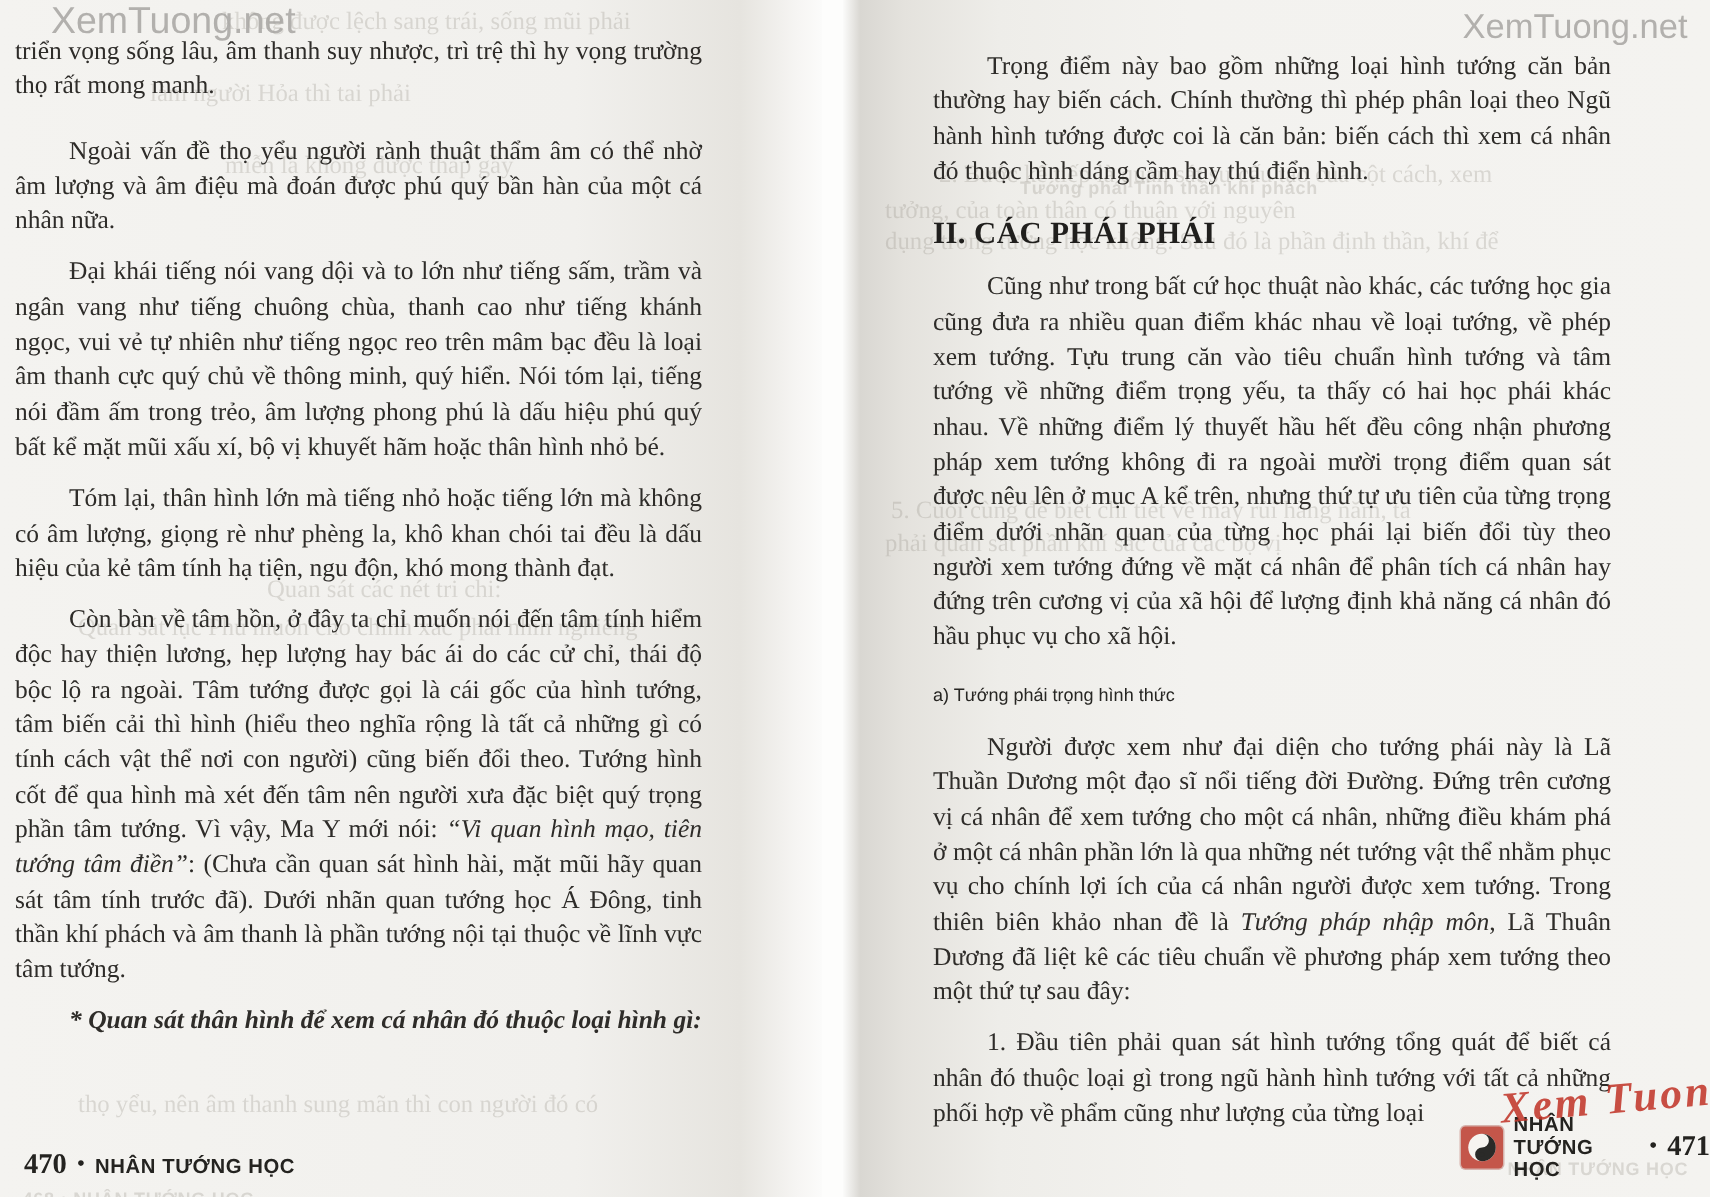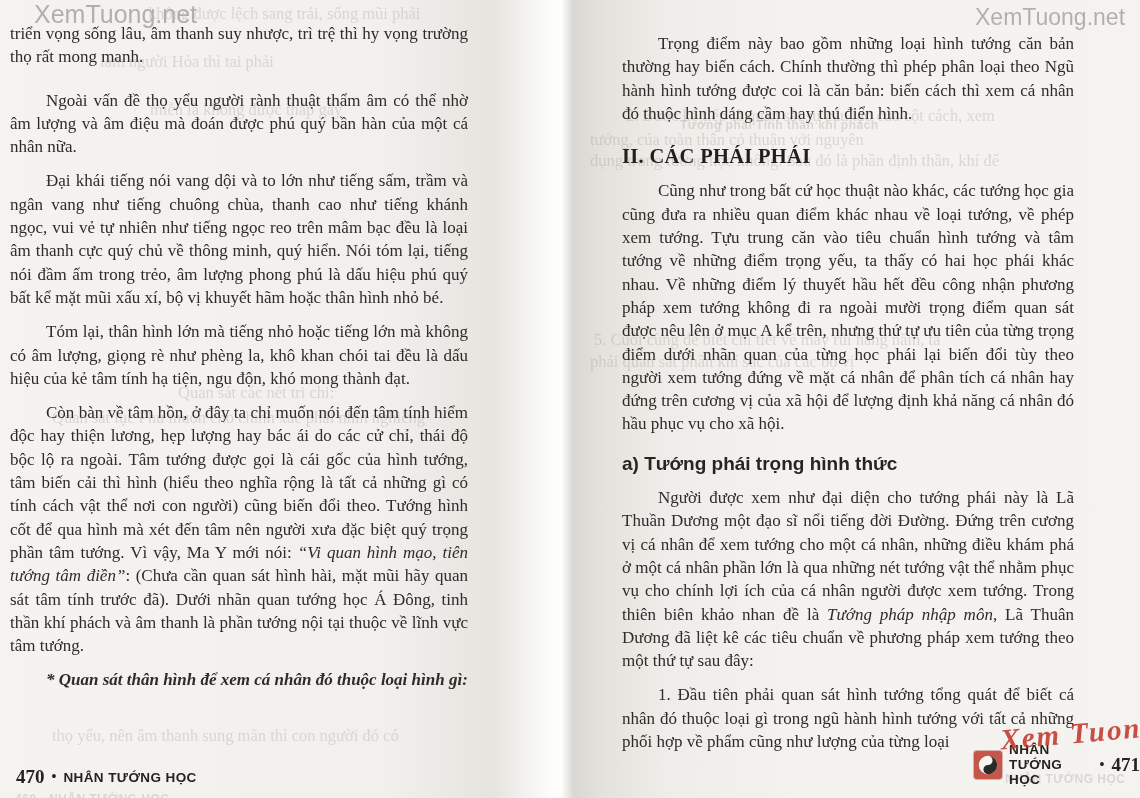--- a/index.html
+++ b/index.html
@@ -16,21 +16,21 @@
   .textcol-left{left:10px;top:12px;width:458px;}
   .textcol-right{left:60px;top:22px;width:452px;}
   .para{margin:11px 0 0 0;}
   .para:first-child{margin-top:10px;}
   .para.ind{text-indent:36px;}
   .para.gap-lg{margin-top:20px;}
   .it{font-style:italic;}
   .bd{font-weight:bold;}
   .section-heading{font-family:"Liberation Serif",serif;font-weight:bold;font-size:20.5px;
     letter-spacing:.3px;margin:20px 0 8px 0;color:#201f1d;text-align:left;}
-  .sub-heading{font-family:"Liberation Sans",sans-serif;font-weight:bold;font-size:19px;
+  .sub-heading{font-family:"Liberation Sans",sans-serif;font-weight:normal;font-size:12px;
     margin:16px 0 6px 0;color:#262522;text-align:left;}
   
   .wm{position:absolute;font-family:"Liberation Sans",sans-serif;color:#a7a5a2;opacity:.85;
       white-space:nowrap;pointer-events:none;}
   .wm-tl{left:34px;top:0;font-size:25px;}
   .wm-tr{left:413px;top:4px;font-size:23px;}
   .wm-script{left:438px;top:714px;font-family:"Liberation Serif",serif;font-style:italic;
       font-weight:bold;font-size:29px;color:#c2382c;opacity:.88;transform:rotate(-5deg);
       letter-spacing:2px;white-space:nowrap;}
   

